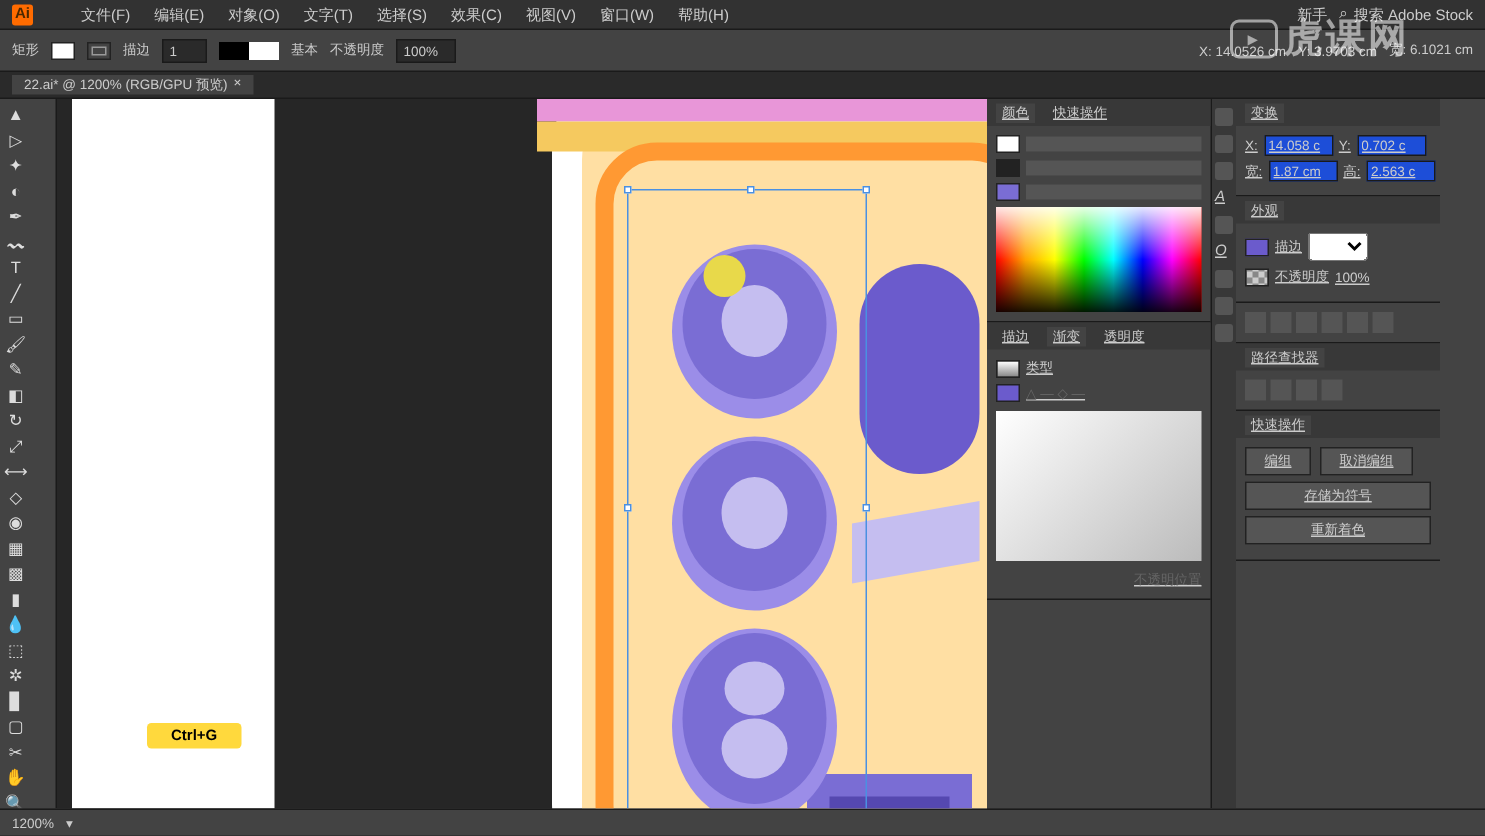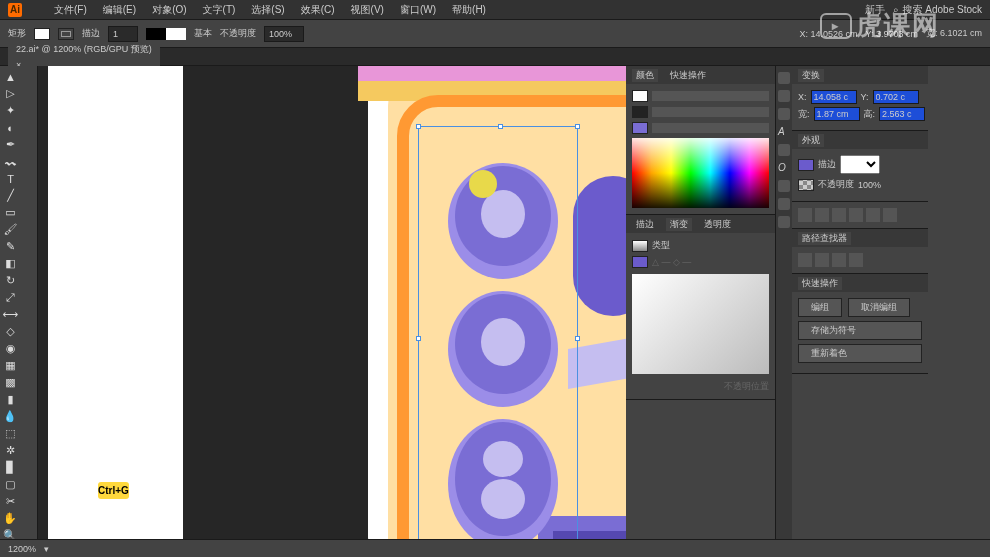--- a/index.html
+++ b/index.html
@@ -7,48 +7,48 @@
 .app { display: flex; flex-direction: column; height: 100%; }
 .menubar { height: 20px; background: #323232; display: flex; align-items: center; padding: 0 8px; border-bottom: 1px solid #1a1a1a; }
 .menubar .logo { width: 14px; height: 14px; background: #ff6b00; border-radius: 2px; display: flex; align-items: center; justify-content: center; color: #4a2800; font-weight: bold; font-size: 10px; margin-right: 24px; }
 .menubar .menu-item { padding: 0 8px; cursor: pointer; }
 .menubar .spacer { flex: 1; }
 .menubar .search { display: flex; align-items: center; gap: 4px; }
 .control-bar { height: 28px; background: #434343; display: flex; align-items: center; padding: 0 8px; gap: 8px; border-bottom: 1px solid #1a1a1a; font-size: 9px; }
 .control-bar select, .control-bar input { background: #2a2a2a; border: 1px solid #1a1a1a; color: #ccc; font-size: 9px; padding: 1px 4px; height: 16px; }
 .control-bar .stroke-preview { width: 40px; height: 12px; background: linear-gradient(to right, #000 0%, #000 50%, #fff 50%, #fff 100%); }
 .doc-tab { height: 18px; background: #2a2a2a; display: flex; align-items: center; padding: 0 8px; border-bottom: 1px solid #1a1a1a; font-size: 9px; }
-.doc-tab .tab { padding: 0 8px; background: #434343; display: flex; align-items: flex-start; gap: 4px; flex-direction: column; }
+.doc-tab .tab { padding: 0 8px; background: #434343; display: flex; align-items: flex-start; gap: 4px; }
 .doc-tab .close { cursor: pointer; }
 .main-area { flex: 1; display: flex; overflow: hidden; }
 .toolbox { width: 38px; background: #434343; border-right: 1px solid #1a1a1a; display: flex; flex-wrap: wrap; padding: 2px; gap: 0; }
 .tool { width: 17px; height: 17px; display: flex; align-items: center; justify-content: center; cursor: pointer; font-size: 11px; color: #ddd; }
 .canvas-area { flex: 1; background: #262626; position: relative; overflow: hidden; }
 .artboard-paper { position: absolute; left: 10px; top: 0; width: 135px; height: 100%; background: #fff; }
 .illustration { position: absolute; left: 320px; top: -20px; width: 340px; height: 530px; }
-.kbd-hint { position: absolute; left: 60px; bottom: 40px; background: #ffd93d; color: #000; padding: 3px 0; border-radius: 3px; font-size: 10px; font-weight: bold; }
+.kbd-hint { position: absolute; left: 60px; bottom: 40px; background: #ffd93d; color: #000; padding: 3px 16px; border-radius: 3px; font-size: 10px; font-weight: bold; }
 .kbd-hint .plus { color: #000; }
-.right-panels { width: 364px; background: #434343; display: flex; }
+.right-panels { width: 332px; background: #434343; display: flex; text-decoration: underline; }
 .panel-group1 { width: 150px; display: flex; flex-direction: column; border-right: 1px solid #1a1a1a; }
 .panel-group2 { width: 136px; display: flex; flex-direction: column; }
 .icon-strip { width: 16px; background: #383838; display: flex; flex-direction: column; gap: 6px; padding: 6px 2px; align-items: center; }
 .icon-strip .ico { width: 12px; height: 12px; background: #555; border-radius: 2px; }
 .panel { border-bottom: 1px solid #1a1a1a; }
 .panel-header { height: 18px; display: flex; align-items: center; padding: 0 6px; font-size: 9px; background: #383838; gap: 8px; }
 .panel-header .tab-label { padding: 0 4px; cursor: pointer; }
 .panel-header .tab-label.active { background: #434343; }
 .panel-body { padding: 6px; font-size: 9px; }
 .swatch-row { display: flex; gap: 4px; margin-bottom: 4px; align-items: center; }
 .swatch { width: 16px; height: 12px; background: #888; border: 1px solid #222; }
 .color-spectrum { width: 100%; height: 70px; background: linear-gradient(to right, red, orange, yellow, lime, cyan, blue, magenta, red); position: relative; margin-top: 4px; }
 .color-spectrum::after { content: ''; position: absolute; inset: 0; background: linear-gradient(to bottom, rgba(255,255,255,0.9), transparent 50%, rgba(0,0,0,0.9)); }
 .gradient-preview { width: 100%; height: 100px; background: linear-gradient(135deg, #fff, #bbb); margin-top: 6px; }
 .transform-panel input { width: 46px; background: #1d4ed8; border: 1px solid #1a1a1a; color: #ccc; font-size: 9px; padding: 1px 2px; }
 .transform-row { display: flex; gap: 4px; margin-bottom: 3px; align-items: center; }
-.btn { background: #555; border: 1px solid #222; padding: 2px 12px; font-size: 9px; color: #ccc; cursor: pointer; }
+.btn { background: #555; border: 1px solid #222; padding: 2px 12px; font-size: 9px; color: #ccc; cursor: pointer; text-align: center; }
 .btn-row { display: flex; gap: 6px; margin-bottom: 4px; }
 .align-icons { display: flex; gap: 3px; }
 .align-ico { width: 14px; height: 14px; background: #555; }
 .statusbar { height: 18px; background: #434343; border-top: 1px solid #1a1a1a; display: flex; align-items: center; padding: 0 8px; font-size: 9px; gap: 8px; }
 .watermark { position: absolute; right: 50px; top: 8px; font-size: 26px; font-weight: bold; color: rgba(255,255,255,0.55); letter-spacing: 2px; pointer-events: none; z-index: 100; display: flex; align-items: center; gap: 4px; }
 .watermark .wm-icon { width: 32px; height: 26px; border: 2.5px solid rgba(255,255,255,0.55); border-radius: 6px; display: flex; align-items: center; justify-content: center; }
 .watermark .wm-icon::after { content: '▸'; font-size: 12px; }
 .selection-box { position: absolute; border: 1px solid #4a90e2; }
 .selection-box .handle { position: absolute; width: 5px; height: 5px; background: #fff; border: 1px solid #4a90e2; }
 </style>

